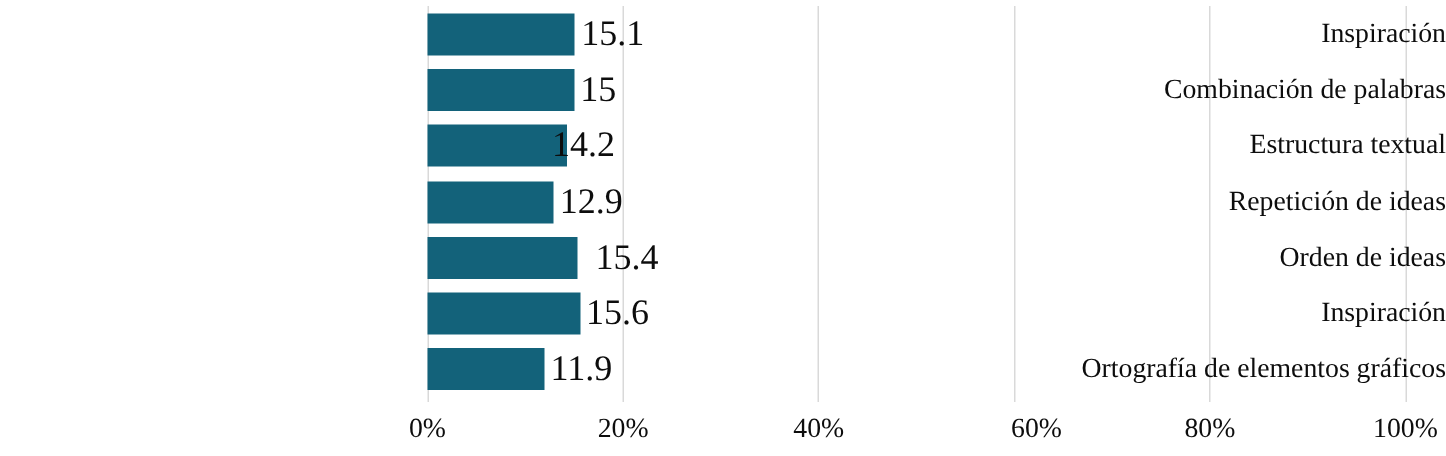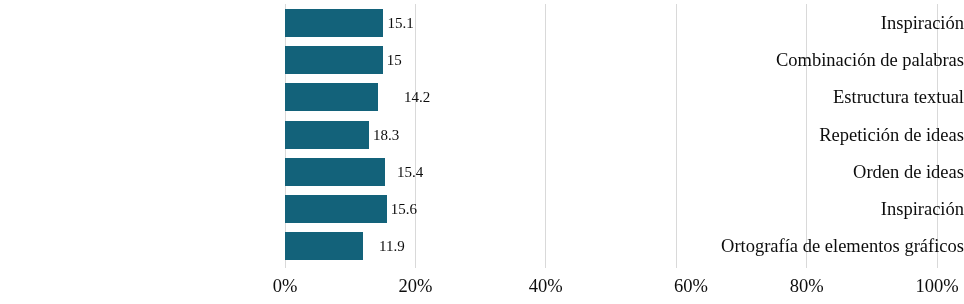--- a/index.html
+++ b/index.html
@@ -53,21 +53,21 @@
     top: 0;
     height: 28px;
     background: #13627a;
   }
 
   .bar-value {
     position: absolute;
     top: 0;
     height: 28px;
     line-height: 28px;
-    font-size: 15px;
+    font-size: 24px;
     white-space: nowrap;
     color: #0d0d0d;
     padding-left: 4px;
   }
 
   .tick-mark {
     position: absolute;
     width: 1px;
     background: #d9d9d9;
   }
@@ -102,41 +102,41 @@
         <div class="bar-value" style="left: 383.452px;">15.1</div>
       </div>
       <div class="cat-row" style="top: 46.2px; width: 964px;">
         <div class="cat-label">Combinación de palabras</div>
         <div class="bar" style="left: 285px; width: 97.8px; background: rgb(19, 98, 122);"></div>
         <div class="bar-value" style="left: 382.8px;">15</div>
       </div>
       <div class="cat-row" style="top: 83.4px; width: 964px;">
         <div class="cat-label">Estructura textual</div>
         <div class="bar" style="left: 285px; width: 92.584px; background: rgb(19, 98, 122);"></div>
-        <div class="bar-value" style="left: 400px; text-align: right;">14.2</div>
+        <div class="bar-value" style="left: 364px; text-align: right;">14.2</div>
       </div>
       <div class="cat-row" style="top: 120.6px; width: 964px;">
         <div class="cat-label">Repetición de ideas</div>
         <div class="bar" style="left: 285px; width: 84.108px; background: rgb(19, 98, 122);"></div>
-        <div class="bar-value" style="left: 369.108px;">18.3</div>
+        <div class="bar-value" style="left: 369.108px;">12.9</div>
       </div>
       <div class="cat-row" style="top: 157.8px; width: 964px;">
         <div class="cat-label">Orden de ideas</div>
         <div class="bar" style="left: 285px; width: 100.408px; background: rgb(19, 98, 122);"></div>
         <div class="bar-value" style="left: 393px;">15.4</div>
       </div>
       <div class="cat-row" style="top: 195px; width: 964px;">
         <div class="cat-label">Inspiración</div>
         <div class="bar" style="left: 285px; width: 101.712px; background: rgb(19, 98, 122);"></div>
         <div class="bar-value" style="left: 386.712px;">15.6</div>
       </div>
       <div class="cat-row" style="top: 232.2px; width: 964px;">
         <div class="cat-label">Ortografía de elementos gráficos</div>
         <div class="bar" style="left: 285px; width: 77.588px; background: rgb(19, 98, 122);"></div>
-        <div class="bar-value" style="left: 367px; padding-left: 12px;">11.9</div>
+        <div class="bar-value" style="left: 355px; padding-left: 12px;">11.9</div>
       </div>
     </div>
   <div id="xaxis">
       <div class="tick-mark" style="left: 284.5px; top: 260.2px; height: 8px;"></div>
       <div class="tick-label" style="left: 285px;">0%</div>
       <div class="tick-mark" style="left: 414.9px; top: 260.2px; height: 8px;"></div>
       <div class="tick-label" style="left: 415.4px; text-align: right;">20%</div>
       <div class="tick-mark" style="left: 545.3px; top: 260.2px; height: 8px;"></div>
       <div class="tick-label" style="left: 545.8px; text-align: center;">40%</div>
       <div class="tick-mark" style="left: 675.7px; top: 260.2px; height: 8px;"></div>

